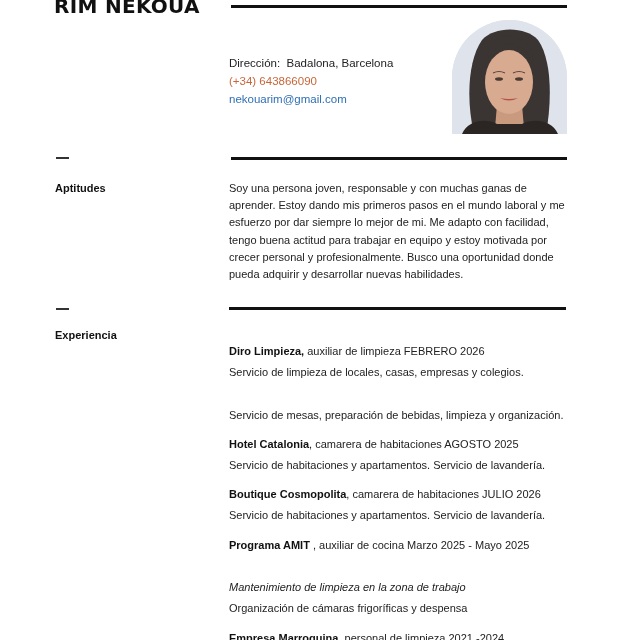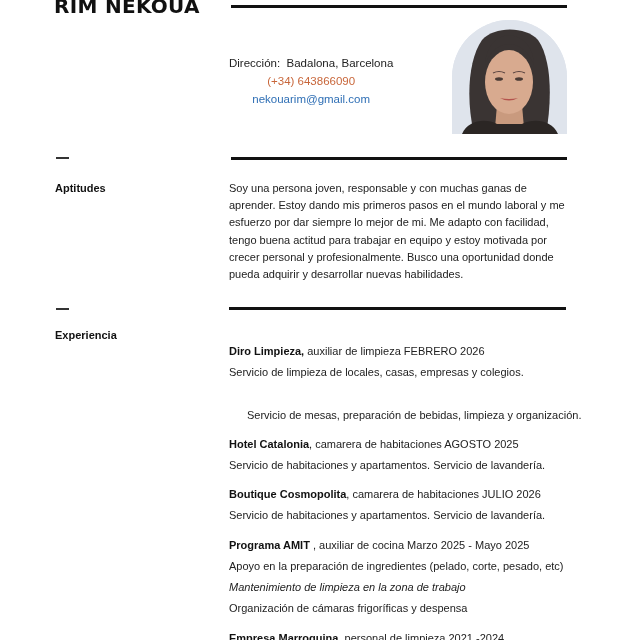--- a/index.html
+++ b/index.html
@@ -34,21 +34,21 @@
     background: #dfe4ec; overflow: hidden;
   }
   .photo svg { display: block; }
 </style>
 </head>
 <body>
 
 <div class="abs name">RIM NEKOUA</div>
 <div class="rule" style="left:231px; top:5px; width:336px;"></div>
 
-<div class="abs contact" style="left:229px; top:54px;text-align:center;">
+<div class="abs contact" style="left:229px; top:54px;">
   <div>
     <span class="label">Dirección:</span>&nbsp;
     <span>Badalona, Barcelona</span>
   </div>
   <div class="phone">(+34) 643866090</div>
   <div class="email">nekouarim@gmail.com</div>
 </div>
 
 <div class="abs photo">
   <svg width="115" height="114" viewBox="0 0 115 114">
@@ -81,35 +81,34 @@
 <div class="dash" style="left:56px; top:308px;"></div>
 <div class="rule" style="left:229px; top:307px; width:337px;"></div>
 <div class="abs section-title" style="left:55px; top:329px;">Experiencia</div>
 
 <div class="abs exp" style="left:229px; top:16px; width:400px; height:640px;">
   <div class="line" style="top:329px;">
     <b>Diro Limpieza,</b><span> auxiliar de limpieza FEBRERO 2026</span>
   </div>
   <div class="line" style="top:350px;">Servicio de limpieza de locales, casas, empresas y colegios.</div>
 
-  <div class="line" style="top:393px;margin-left:18px;">Servicio de mesas, preparación de bebidas, limpieza y organización.</div>
+  <div class="line" style="top:393px;">Servicio de mesas, preparación de bebidas, limpieza y organización.</div>
 
   <div class="line" style="top:422px;">
     <b>Hotel Catalonia</b><span>, camarera de habitaciones AGOSTO 2025</span>
   </div>
   <div class="line" style="top:443px;">Servicio de habitaciones y apartamentos. Servicio de lavandería.</div>
 
   <div class="line" style="top:472px;">
     <b>Boutique Cosmopolita</b><span>, camarera de habitaciones JULIO 2026</span>
   </div>
   <div class="line" style="top:493px;">Servicio de habitaciones y apartamentos. Servicio de lavandería.</div>
 
   <div class="line" style="top:523px;">
     <b>Programa AMIT</b><span> , auxiliar de cocina Marzo 2025 - Mayo 2025</span>
   </div>
-  <div class="line" style="top:544px;">Apoyo en la preparación de ingredientes (pelado, corte, pesado, etc)</div>
   <div class="line" style="top:565px;font-style:italic;">Mantenimiento de limpieza en la zona de trabajo</div>
   <div class="line" style="top:586px;">Organización de cámaras frigoríficas y despensa</div>
 
   <div class="line" style="top:616px;text-align:center;">
     <b>Empresa Marroquina</b><span>, personal de limpieza 2021 -2024</span>
   </div>
 </div>
 
 </body></html>

